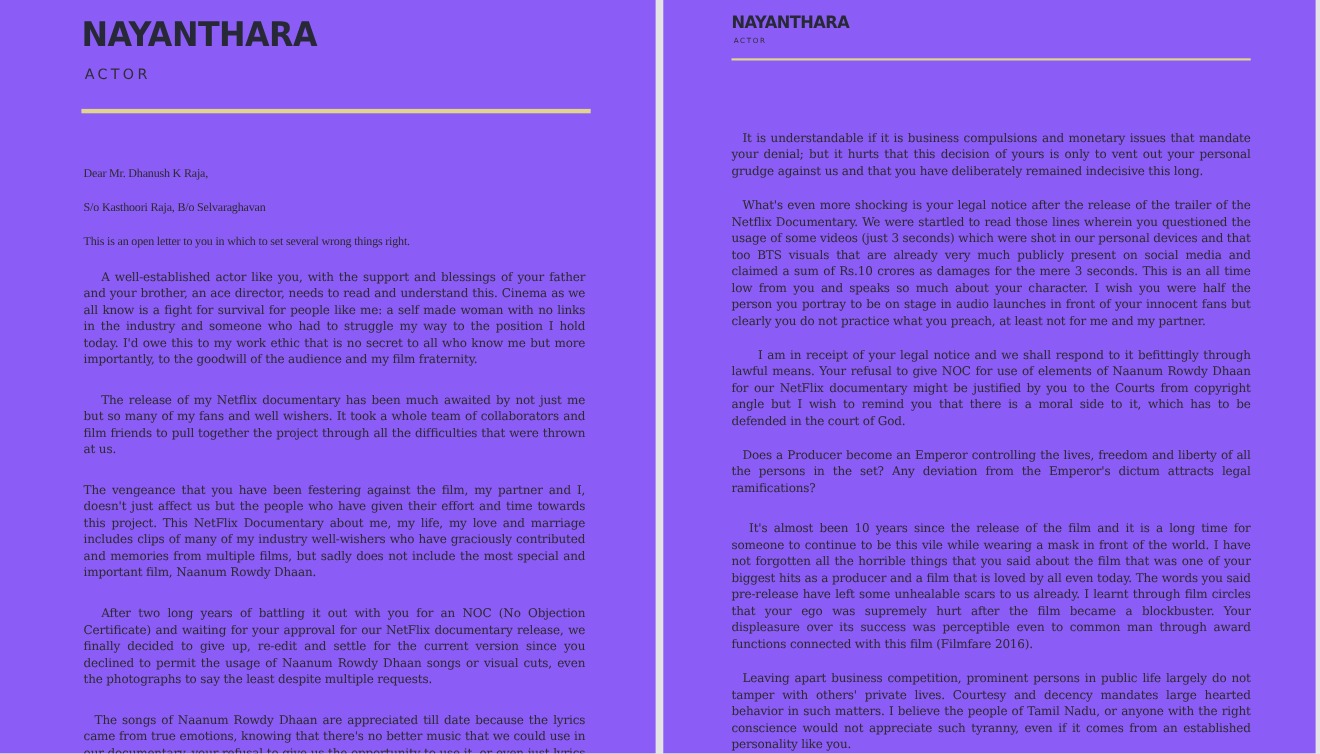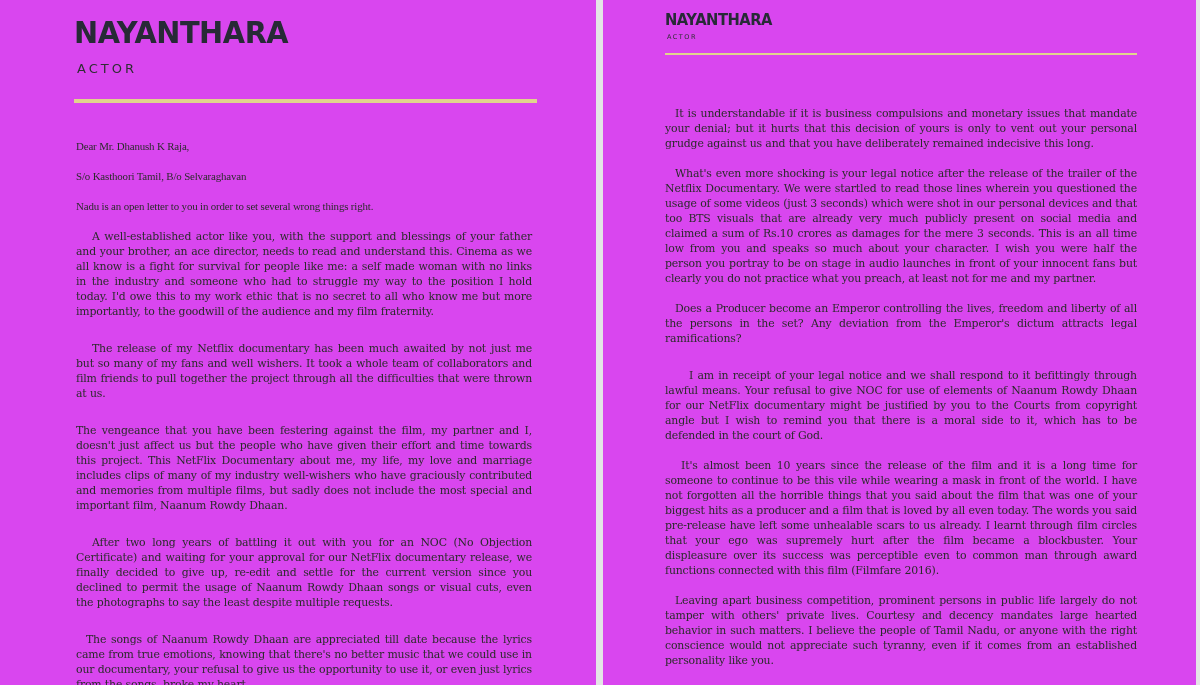--- a/index.html
+++ b/index.html
@@ -4,21 +4,21 @@
 <style>
   html, body { margin: 0; padding: 0; }
   body {
     width: 1200px; height: 685px; overflow: hidden;
     background: #e4e4e6;
     position: relative;
     font-family: "DejaVu Serif", serif;
   }
   .page {
     position: absolute; top: 0; height: 685px;
-    background: #d946ef;
+    background: #8b5cf6;
     overflow: hidden;
   }
   #page-left { left: 0; width: 596px; }
   #page-right { left: 603px; width: 593px; }
 
   .brand-name {
     position: absolute;
     font-family: "DejaVu Sans", sans-serif;
     font-weight: bold;
     color: #272a36;
@@ -49,54 +49,54 @@
     position: absolute;
     color: #2b2b2b;
     font-family: "DejaVu Serif", serif;
     font-size: 10.9px;
     line-height: 15px;
   }
   #page-left .body-text { left: 76px; top: 135px; width: 456px; }
   #page-right .body-text { left: 62px; top: 102px; width: 472px; }
 
   .para {
-    margin: 4px 0 15px 0;
+    margin: 16px 0 15px 0;
     text-align: justify;
     letter-spacing: -0.15px;
   }
   .para.plain { text-align: left; font-family: Liberation Serif, serif; }
   .para.indent1 { text-indent: 10px; }
   .para.indent2 { text-indent: 16px; }
   .para.indent3 { text-indent: 24px; }
   .para.gap2 { margin-bottom: 22px; }
 </style>
 </head>
 <body>
 
 <div class="page" id="page-left">
   <div class="brand-name">NAYANTHARA</div>
   <div class="brand-role">ACTOR</div>
   <div class="rule"></div>
   <div class="body-text">
     <p class="para plain">Dear Mr. Dhanush K Raja,</p>
-    <p class="para plain">S/o Kasthoori Tamil, B/o Selvaraghavan</p>
-    <p class="para plain">Nadu is an open letter to you in order to set several wrong things right.</p>
+    <p class="para plain">S/o Kasthoori Raja, B/o Selvaraghavan</p>
+    <p class="para plain">This is an open letter to you in which to set several wrong things right.</p>
     <p class="para indent2 gap2">A well-established actor like you, with the support and blessings of your father and your brother, an ace director, needs to read and understand this. Cinema as we all know is a fight for survival for people like me: a self made woman with no links in the industry and someone who had to struggle my way to the position I hold today. I'd owe this to my work ethic that is no secret to all who know me but more importantly, to the goodwill of the audience and my film fraternity.</p>
     <p class="para indent2 gap2">The release of my Netflix documentary has been much awaited by not just me but so many of my fans and well wishers. It took a whole team of collaborators and film friends to pull together the project through all the difficulties that were thrown at us.</p>
     <p class="para gap2">The vengeance that you have been festering against the film, my partner and I, doesn't just affect us but the people who have given their effort and time towards this project. This NetFlix Documentary about me, my life, my love and marriage includes clips of many of my industry well-wishers who have graciously contributed and memories from multiple films, but sadly does not include the most special and important film, Naanum Rowdy Dhaan.</p>
     <p class="para indent2 gap2">After two long years of battling it out with you for an NOC (No Objection Certificate) and waiting for your approval for our NetFlix documentary release, we finally decided to give up, re-edit and settle for the current version since you declined to permit the usage of Naanum Rowdy Dhaan songs or visual cuts, even the photographs to say the least despite multiple requests.</p>
     <p class="para indent1">The songs of Naanum Rowdy Dhaan are appreciated till date because the lyrics came from true emotions, knowing that there's no better music that we could use in our documentary, your refusal to give us the opportunity to use it, or even just lyrics from the songs, broke my heart.</p>
   </div>
 </div>
 
 <div class="page" id="page-right">
   <div class="brand-name">NAYANTHARA</div>
   <div class="brand-role">ACTOR</div>
   <div class="rule"></div>
   <div class="body-text">
     <p class="para indent1">It is understandable if it is business compulsions and monetary issues that mandate your denial; but it hurts that this decision of yours is only to vent out your personal grudge against us and that you have deliberately remained indecisive this long.</p>
     <p class="para indent1">What's even more shocking is your legal notice after the release of the trailer of the Netflix Documentary. We were startled to read those lines wherein you questioned the usage of some videos (just 3 seconds) which were shot in our personal devices and that too BTS visuals that are already very much publicly present on social media and claimed a sum of Rs.10 crores as damages for the mere 3 seconds. This is an all time low from you and speaks so much about your character. I wish you were half the person you portray to be on stage in audio launches in front of your innocent fans but clearly you do not practice what you preach, at least not for me and my partner.</p>
+    <p class="para indent3">I am in receipt of your legal notice and we shall respond to it befittingly through lawful means. Your refusal to give NOC for use of elements of Naanum Rowdy Dhaan for our NetFlix documentary might be justified by you to the Courts from copyright angle but I wish to remind you that there is a moral side to it, which has to be defended in the court of God.</p>
     <p class="para indent1 gap2">Does a Producer become an Emperor controlling the lives, freedom and liberty of all the persons in the set? Any deviation from the Emperor's dictum attracts legal ramifications?</p>
-    <p class="para indent3">I am in receipt of your legal notice and we shall respond to it befittingly through lawful means. Your refusal to give NOC for use of elements of Naanum Rowdy Dhaan for our NetFlix documentary might be justified by you to the Courts from copyright angle but I wish to remind you that there is a moral side to it, which has to be defended in the court of God.</p>
     <p class="para indent2">It's almost been 10 years since the release of the film and it is a long time for someone to continue to be this vile while wearing a mask in front of the world. I have not forgotten all the horrible things that you said about the film that was one of your biggest hits as a producer and a film that is loved by all even today. The words you said pre-release have left some unhealable scars to us already. I learnt through film circles that your ego was supremely hurt after the film became a blockbuster. Your displeasure over its success was perceptible even to common man through award functions connected with this film (Filmfare 2016).</p>
     <p class="para indent1">Leaving apart business competition, prominent persons in public life largely do not tamper with others' private lives. Courtesy and decency mandates large hearted behavior in such matters. I believe the people of Tamil Nadu, or anyone with the right conscience would not appreciate such tyranny, even if it comes from an established personality like you.</p>
   </div>
 </div>
 
 </body></html>

